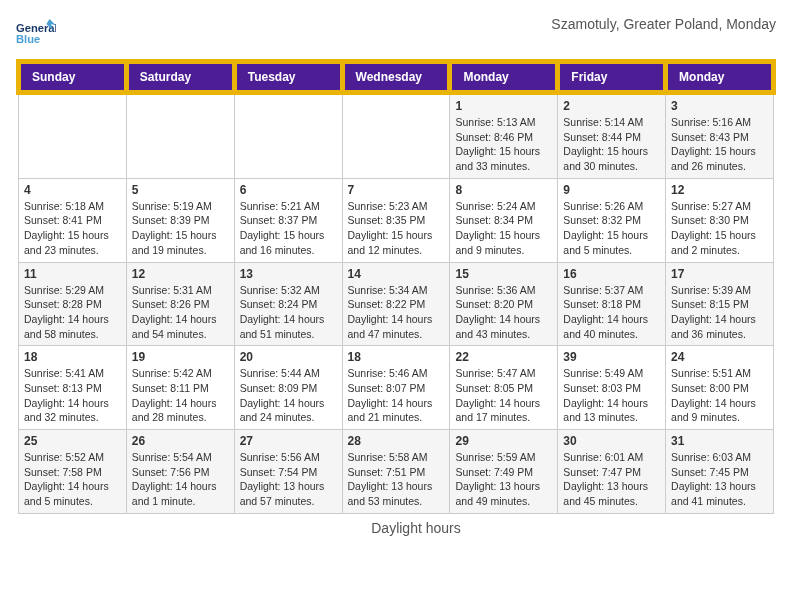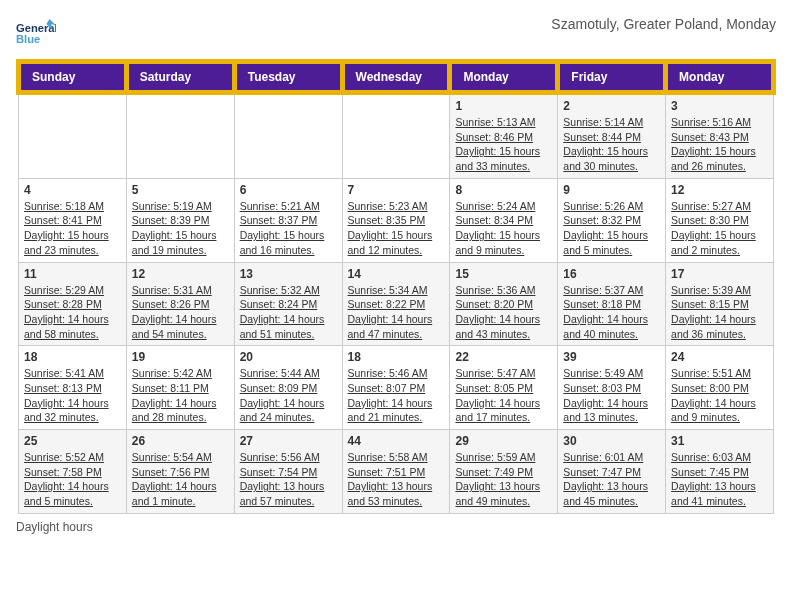--- a/index.html
+++ b/index.html
@@ -59,30 +59,30 @@
       font-weight: bold;
       font-size: 12px;
       color: #333;
       display: block;
       margin-bottom: 2px;
     }
     .day-info {
       color: #333;
       font-size: 10.5px;
       line-height: 1.4;
-      text-decoration: underline;
     }
     .empty-cell {
       background: #fff !important;
     }
     .footer-note {
       margin-top: 6px;
-      font-size: 12px;
+      font-size: 14px;
       color: #555;
-      text-align: left;
+      text-align: center;
+      margin-left: 40px;
     }
     .logo-wrap {
       display: flex;
       align-items: center;
       gap: 4px;
     }
     .logo-bird {
       width: 40px;
       height: 35px;
     }
@@ -231,21 +231,21 @@
         </td>
         <td>
           <span class="day-num">26</span>
           <div class="day-info">Sunrise: 5:54 AM<br>Sunset: 7:56 PM<br>Daylight: 14 hours and 1 minute.</div>
         </td>
         <td>
           <span class="day-num">27</span>
           <div class="day-info">Sunrise: 5:56 AM<br>Sunset: 7:54 PM<br>Daylight: 13 hours and 57 minutes.</div>
         </td>
         <td>
-          <span class="day-num">44</span>
+          <span class="day-num">28</span>
           <div class="day-info">Sunrise: 5:58 AM<br>Sunset: 7:51 PM<br>Daylight: 13 hours and 53 minutes.</div>
         </td>
         <td>
           <span class="day-num">29</span>
           <div class="day-info">Sunrise: 5:59 AM<br>Sunset: 7:49 PM<br>Daylight: 13 hours and 49 minutes.</div>
         </td>
         <td>
           <span class="day-num">30</span>
           <div class="day-info">Sunrise: 6:01 AM<br>Sunset: 7:47 PM<br>Daylight: 13 hours and 45 minutes.</div>
         </td>

